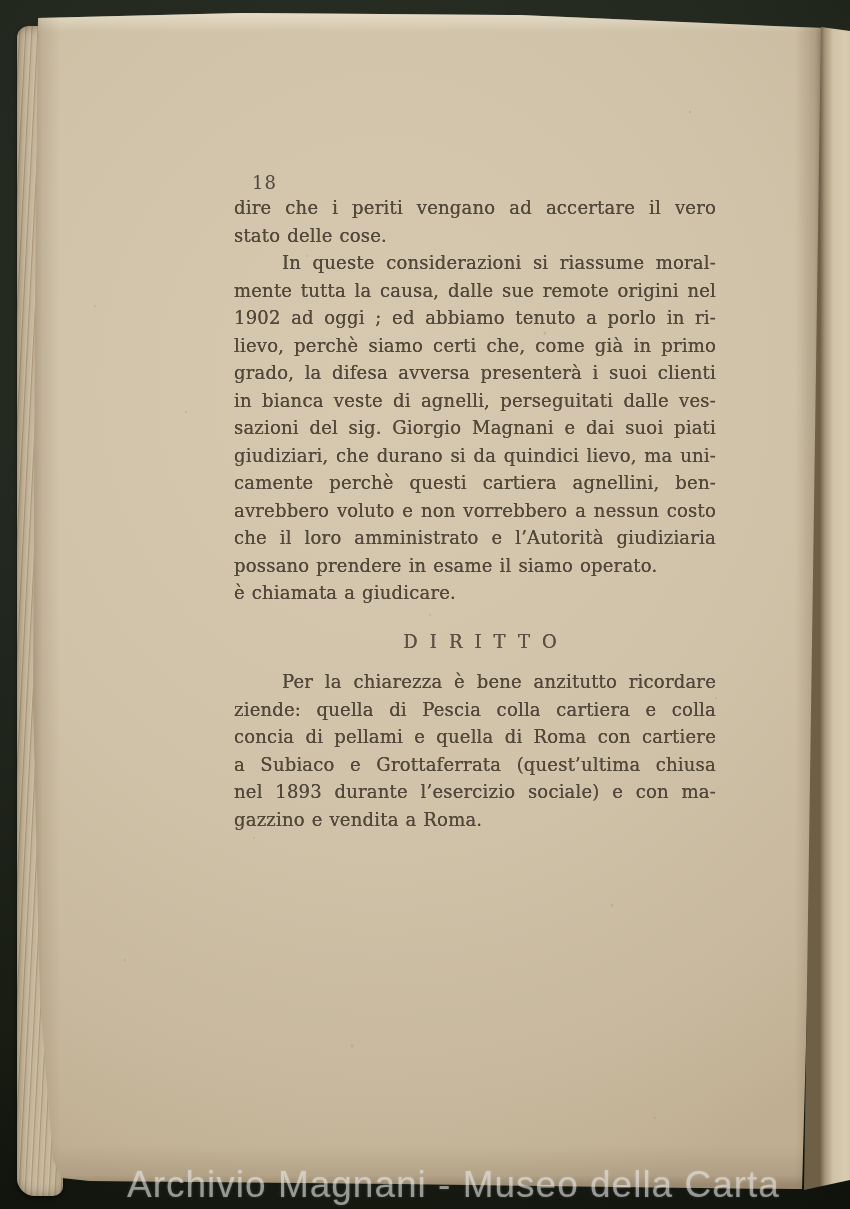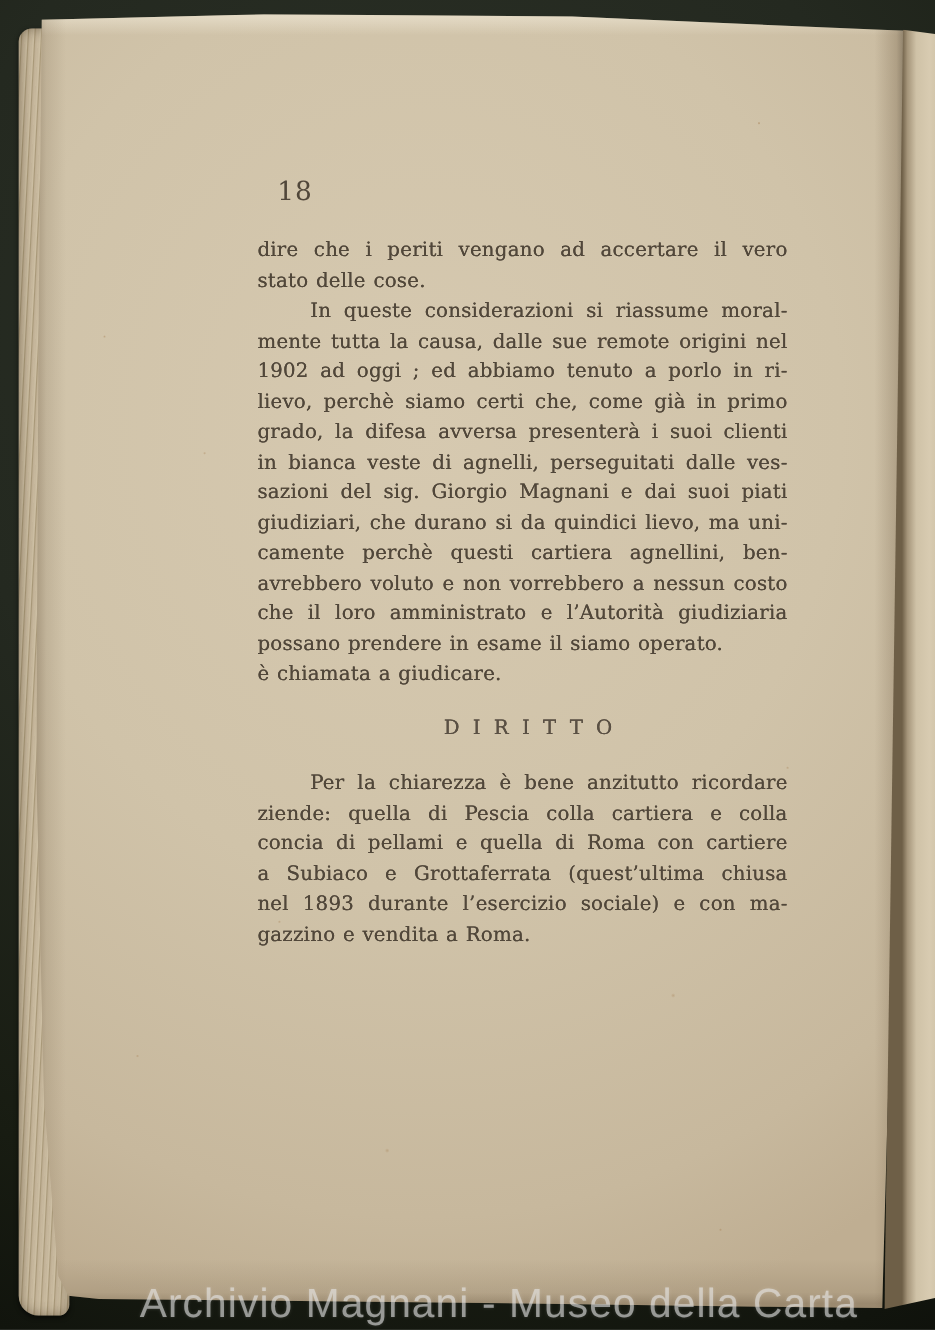--- a/index.html
+++ b/index.html
@@ -45,34 +45,34 @@
       linear-gradient(to bottom, rgba(248,242,226,.45) 16px, transparent 32px),
       radial-gradient(90% 70% at 45% 32%, #d6c9b0 0%, var(--paper) 50%, #c7b89d 85%, #bfae92 100%);
   }
   
   .adjacent-page{
     position:absolute;inset:0;
     clip-path:polygon(821px 27px,850px 31px,850px 1180px,804px 1190px);
     background:linear-gradient(90deg, #6e5f47 820px, #a5957a 825px, #cfc2a7 833px, #d8cbb1 845px, #d3c6ab 850px);
   }
   .page-number{
-    position:absolute;left:252px;top:160px;
-    font-size:24px;color:var(--ink);letter-spacing:1px;
+    position:absolute;left:252px;top:172px;
+    font-size:18px;color:var(--ink);letter-spacing:1px;
   }
   .text-block{
-    position:absolute;left:234px;top:214px;width:482px;
+    position:absolute;left:234px;top:194px;width:482px;
     color:var(--ink);font-size:18px;letter-spacing:.2px;
     text-shadow:0 0 .4px var(--ink);
   }
   .line{height:27.5px;line-height:27.5px;white-space:normal;}
   .line.just{text-align:justify;text-align-last:justify;}
   .line.end{text-align:center;text-align-last:left;word-spacing:1px;}
   .line.ind{text-indent:48px;}
   .line.heading{
-    margin-top:21px;margin-bottom:23px;
+    margin-top:21px;margin-bottom:13px;
     text-align:left;text-align-last:center;
     letter-spacing:12px;padding-left:22px;
     color:#5a5044;
   }
   .watermark{
     position:absolute;left:127px;top:1164px;z-index:5;
     font-family:"Liberation Sans","DejaVu Sans",sans-serif;
     font-size:37px;letter-spacing:1px;white-space:nowrap;
     color:var(--wm);opacity:.62;
     text-shadow:0 0 3px rgba(255,255,255,.25);

